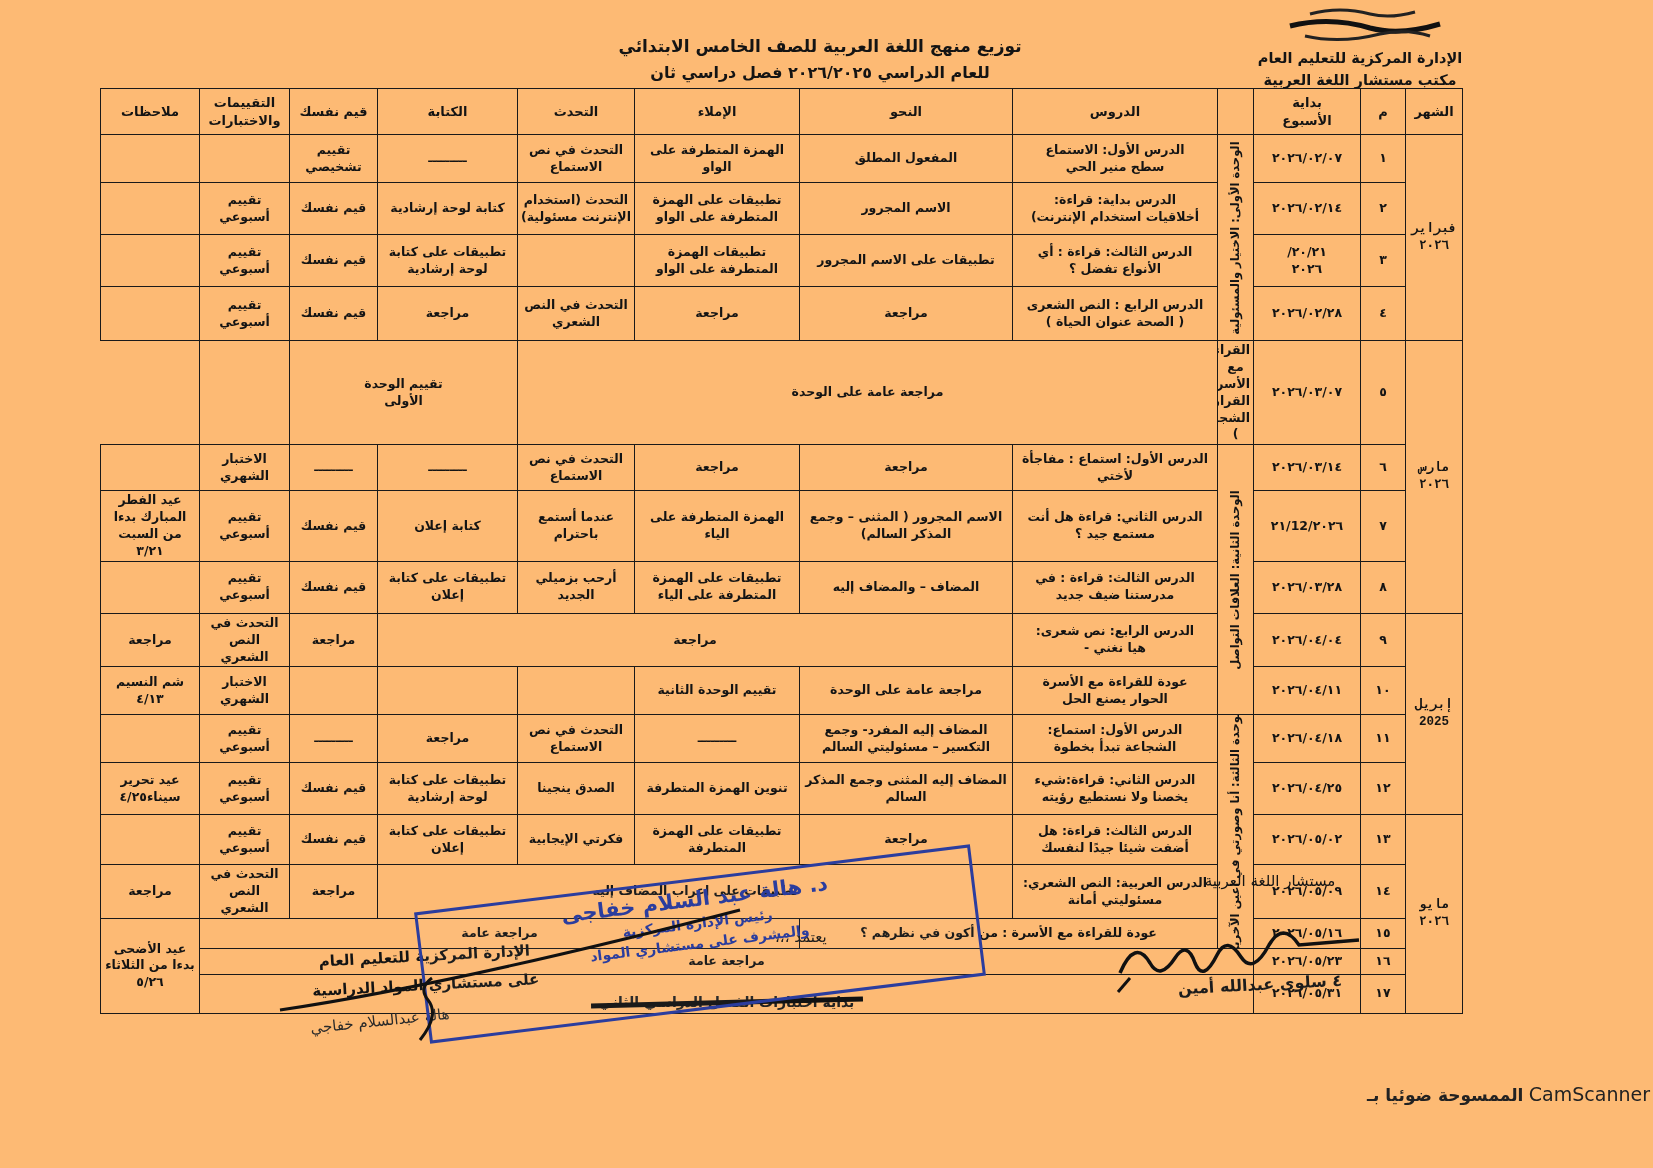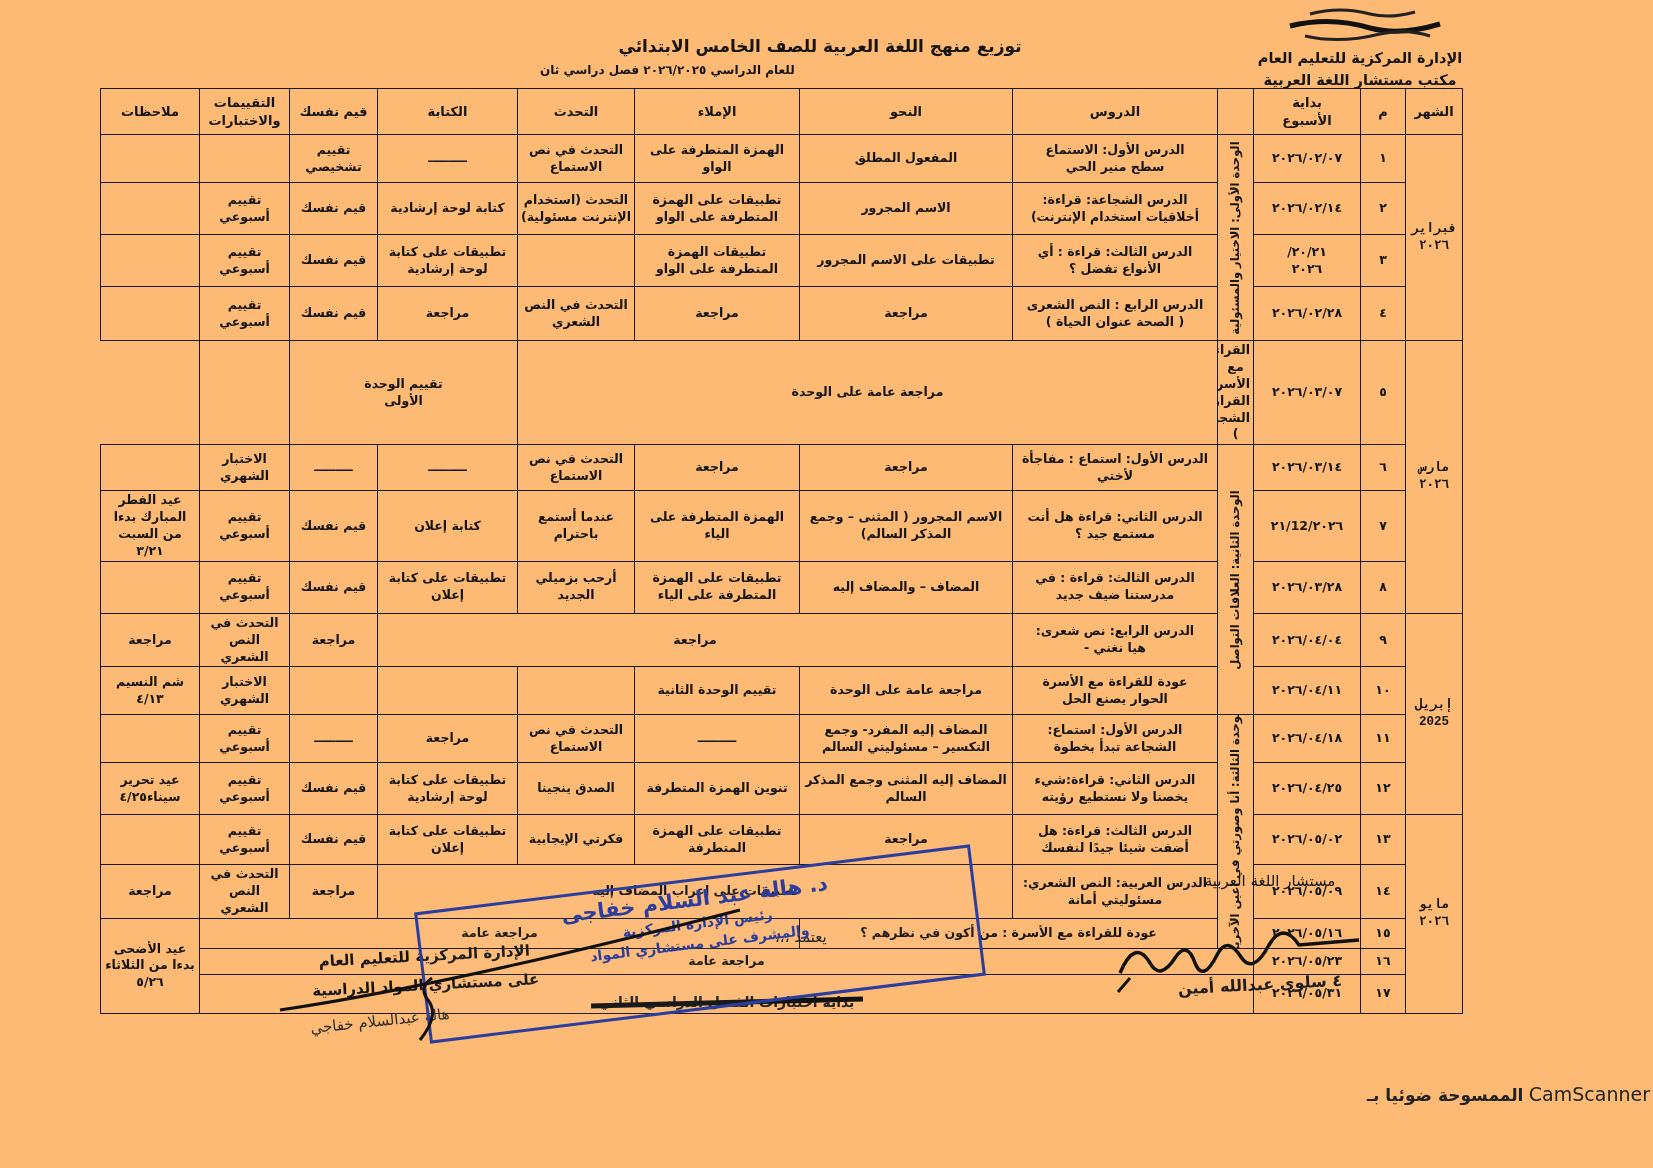--- a/index.html
+++ b/index.html
@@ -4,22 +4,22 @@
 <style>
   html,body{margin:0;padding:0;background:#e8e8e8;}
   .page{
     position:relative; width:1653px; height:1168px;
     background:#fdba74; overflow:hidden;
     font-family:"DejaVu Sans", sans-serif; color:#141414;
   }
   
   .doc-title{position:absolute; left:540px; top:36px; width:560px; text-align:center;
     font-size:17px; font-weight:bold;}
-  .doc-subtitle{position:absolute; left:540px; top:63px; width:560px; text-align:left;
-    font-size:12px; font-weight:bold; direction:rtl;}
+  .doc-subtitle{position:absolute; left:540px; top:63px; width:560px; text-align:center;
+    font-size:16px; font-weight:bold; direction:rtl;}
   .org-block{position:absolute; left:1255px; top:48px; width:210px; text-align:center;
     font-size:14.5px; font-weight:bold; direction:rtl; line-height:1.5;}
   .logo-scribble{position:absolute; left:1270px; top:6px;}
   
   .sched-wrap{position:absolute; left:100px; top:88px; width:1362px;}
   table.sched{border-collapse:collapse; table-layout:fixed; width:1362px; direction:rtl;}
   table.sched td, table.sched th{
     border:1.6px solid #1a1a1a; text-align:center; vertical-align:middle;
     font-weight:bold; font-size:12.5px; line-height:1.35; padding:1px 3px;
     overflow:hidden; white-space:pre-line;
@@ -125,21 +125,21 @@
         <td>ـــــــــ</td>
         <td>تقييم
 تشخيصي</td>
         <td></td>
         <td></td>
       </tr>
 
       <tr style="height:52px">
         <td class="num-cell">٢</td>
         <td class="date-cell">٢٠٢٦/٠٢/١٤</td>
-        <td>الدرس الشجاعة: قراءة:
+        <td>الدرس بداية: قراءة:
 أخلاقيات استخدام الإنترنت)</td>
         <td>الاسم المجرور</td>
         <td>تطبيقات على الهمزة المتطرفة على الواو</td>
         <td>التحدث (استخدام الإنترنت مسئولية)</td>
         <td>كتابة لوحة إرشادية</td>
         <td>قيم نفسك</td>
         <td>تقييم
 أسبوعي</td>
         <td></td>
       </tr>

